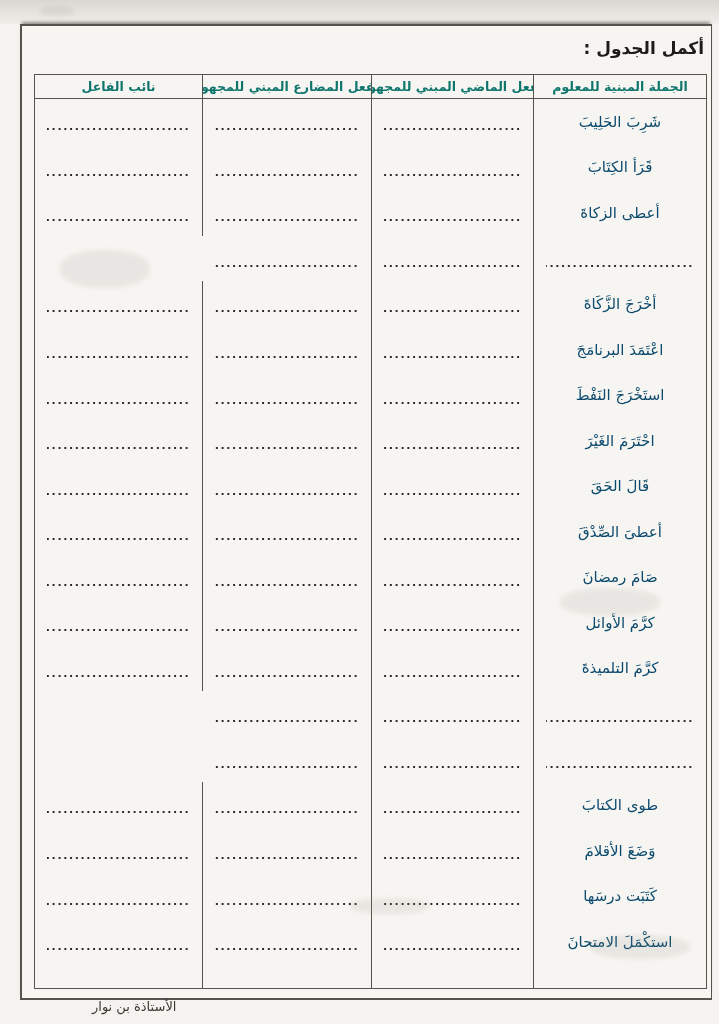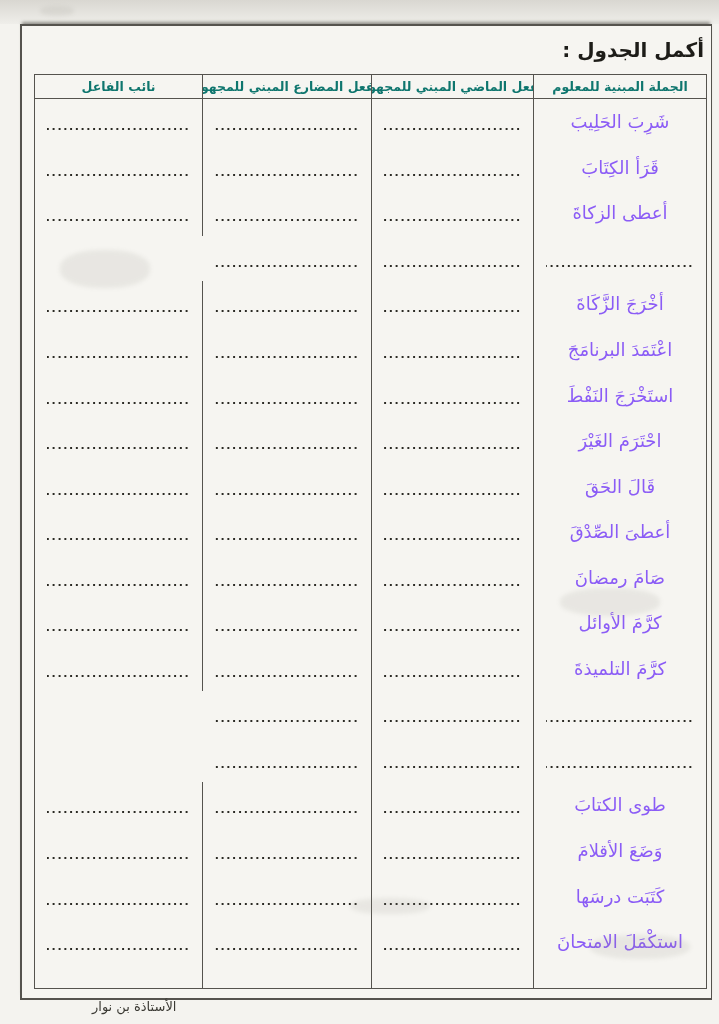--- a/index.html
+++ b/index.html
@@ -15,21 +15,21 @@
     background:linear-gradient(#d9d7d1,#efeeea);
   }
   .outer-box{
     position:absolute;left:20px;top:24px;width:689px;height:972px;
     border:2px solid #55534e;border-right-width:1px;
     background:#f6f5f1;
     box-shadow:0 -4px 3px -2px rgba(70,68,60,.55);
   }
   .title{
     position:absolute;top:12px;right:7px;
-    direction:rtl;font-weight:bold;font-size:20px;color:#1d1c18;
+    direction:rtl;font-weight:bold;font-size:17px;color:#1d1c18;
     letter-spacing:.2px;
   }
   .table{
     position:absolute;left:12px;top:48px;width:671px;height:913px;
     border:1.5px solid #55534e;
     direction:rtl;display:flex;flex-direction:column;
   }
   .thead{
     display:grid;grid-template-columns:173px 162px 169px 1fr;
     height:23px;border-bottom:1.5px solid #55534e;flex:none;
@@ -42,21 +42,21 @@
   .th:last-child{border-left:none;}
   .tbody{flex:1;display:flex;flex-direction:column;}
   .trow{height:45.55px;flex:none;display:grid;grid-template-columns:173px 162px 169px 1fr;}
   .trow.filler{height:auto;flex:1;}
   .cell{
     border-left:1.5px solid #55534e;
     display:flex;align-items:center;justify-content:center;overflow:hidden;
   }
   .cell:last-child{border-left:none;}
   .sentence{
-    font-size:18px;font-weight:500;color:#8b5cf6;direction:rtl;white-space:nowrap;
+    font-size:15px;font-weight:500;color:#0c4a6e;direction:rtl;white-space:nowrap;
   }
   .dots{
     font-size:11px;font-weight:bold;letter-spacing:1.6px;color:#2b2a24;
     white-space:nowrap;overflow:hidden;max-width:86%;
     transform:translateY(5px);
   }
   .footer{
     position:absolute;left:92px;top:999px;
     direction:rtl;font-size:13px;color:#3a3933;
   }

